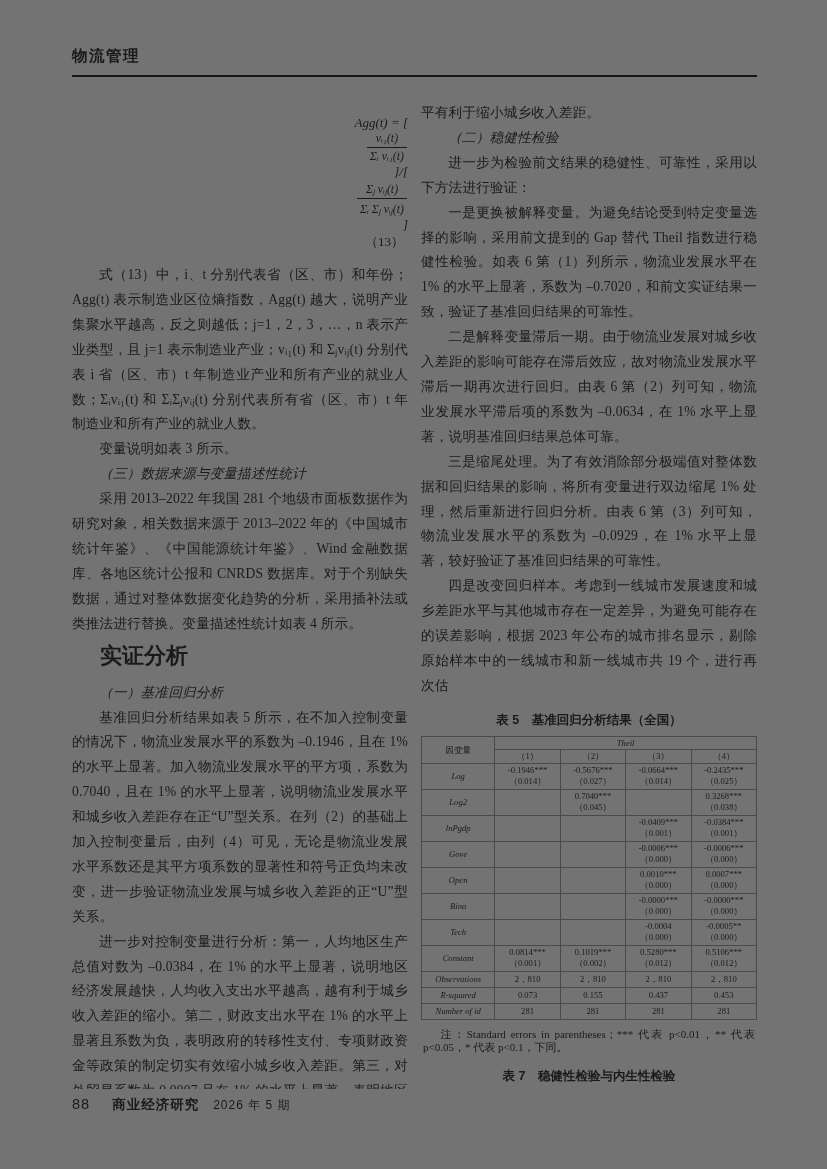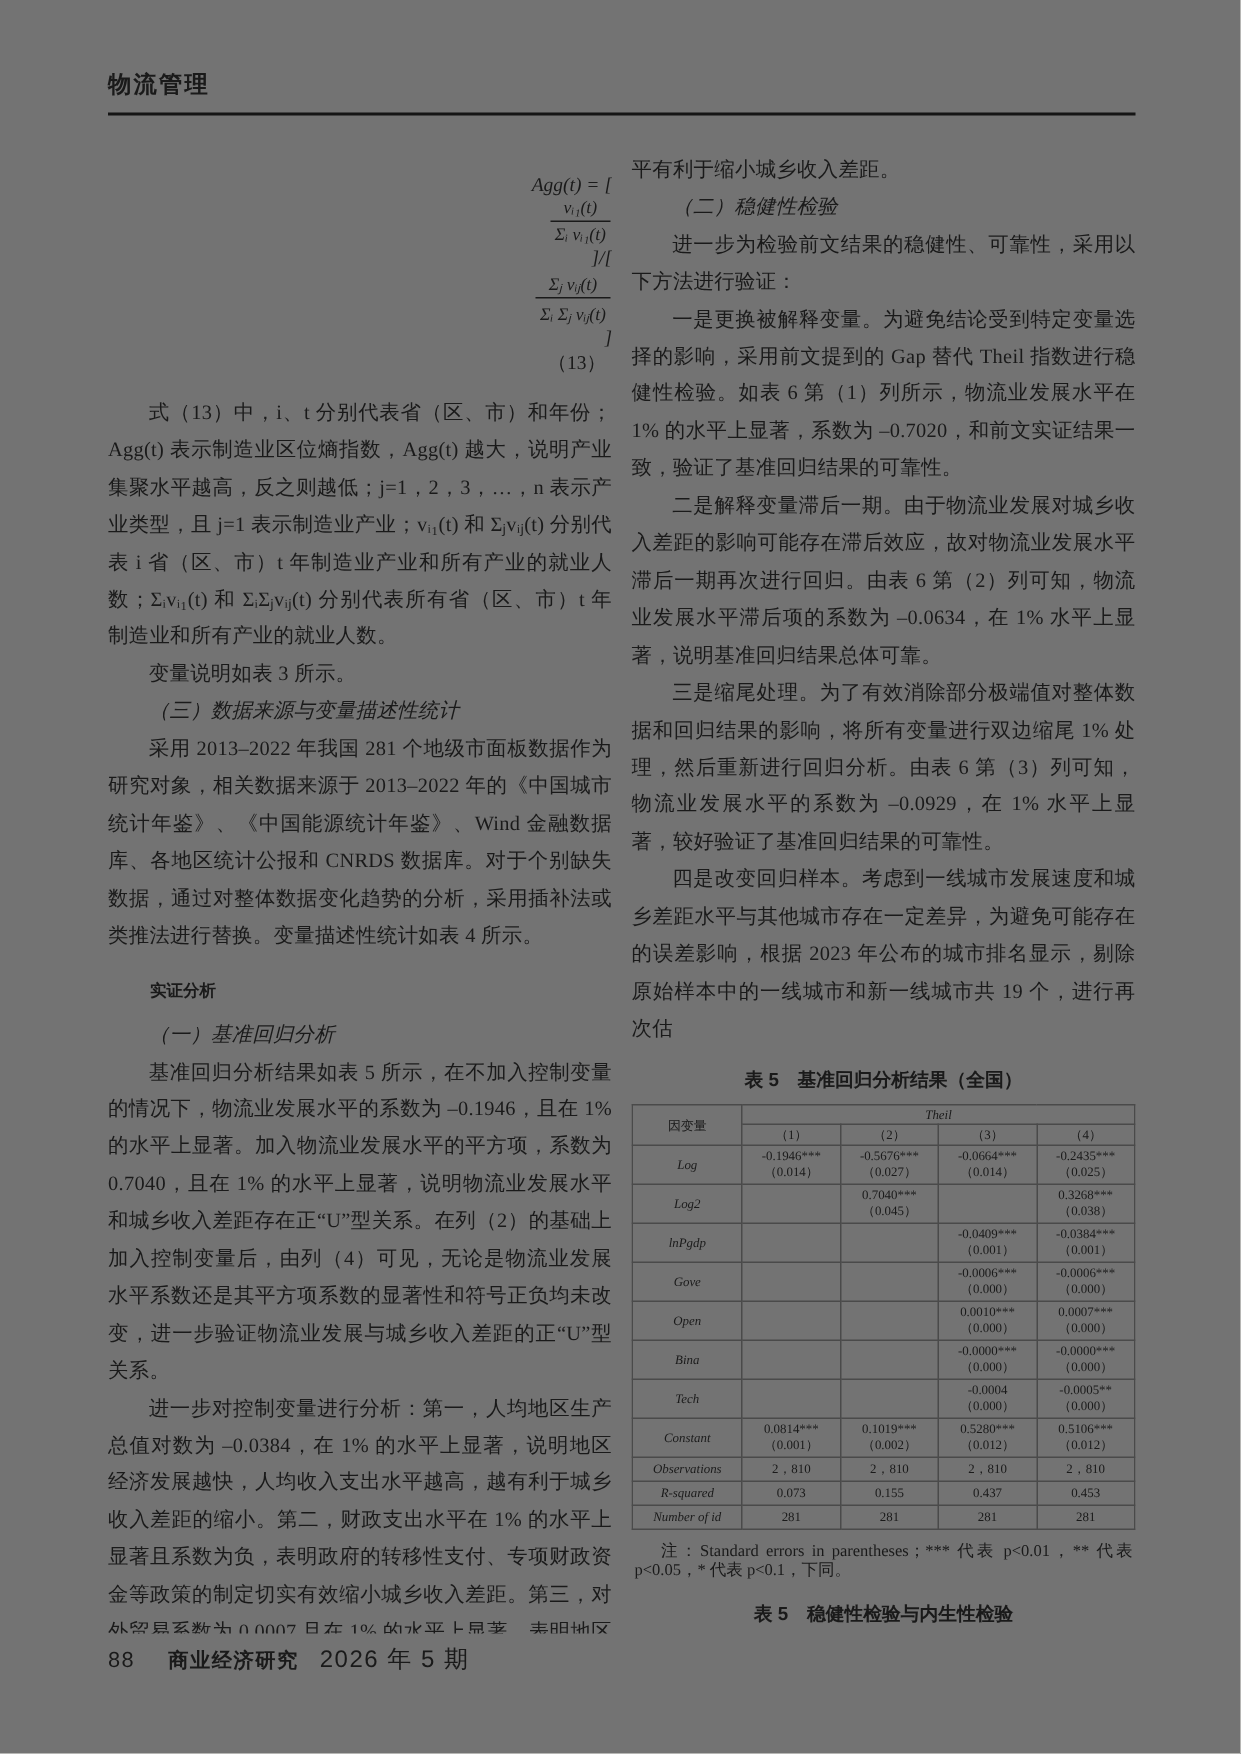--- a/index.html
+++ b/index.html
@@ -10,22 +10,22 @@
   .page-head{border-bottom:2.2px solid #151515;padding-bottom:8px;margin-bottom:24px;}
   .section-label{font-family:"Liberation Sans",sans-serif;font-weight:bold;
         font-size:15.5px;letter-spacing:1.5px;}
   
   .columns{display:flex;gap:13px;height:988px;overflow:hidden;}
   .col{width:337px;overflow:hidden;}
   .col p{margin:0;text-indent:2em;text-align:justify;font-size:13.6px;line-height:24.9px;
          letter-spacing:0.2px;}
   .col p.noindent{text-indent:0;}
   .kai-head{margin:0;text-indent:2em;font-size:13.4px;line-height:24.9px;font-style:italic;}
-  .sec-title{font-family:"Liberation Sans",sans-serif;font-weight:bold;font-size:11px;
-         margin:16px 0 10px;padding-left:28px;}
+  .sec-title{font-family:"Liberation Sans",sans-serif;font-weight:bold;font-size:22px;
+         margin:4px 0 10px;padding-left:28px;}
   
   .formula{display:flex;align-items:flex-end;font-style:italic;font-size:13px;
          margin:14px 0 12px;padding-left:16px;flex-direction:column;}
   .frac{display:inline-block;text-align:center;vertical-align:middle;font-size:11.8px;margin:0 1px;}
   .frac .num{display:block;padding:0 3px 1px;}
   .frac .den{display:block;border-top:1px solid #1a1a1a;padding:1px 3px 0;}
   .eqno{margin-left:auto;font-style:normal;font-size:13px;padding-right:4px;}
   
   .tbl-title{text-align:center;font-family:"Liberation Sans",sans-serif;font-weight:bold;
          font-size:12.5px;margin:13px 0 7px;}
@@ -38,21 +38,21 @@
   .regtable .cl{height:11.5px;line-height:11.5px;}
   .regtable tr.stat-row th,.regtable tr.stat-row td{height:13px;}
   #t5 th:first-child,#t5 td:first-child{width:21%;}
   .tbl-note{font-size:11px;line-height:13.5px;margin:8px 2px 0;text-align:justify;
          text-indent:1.6em;}
   
   .page-foot{position:absolute;left:72px;top:1096px;display:flex;align-items:baseline;
          font-family:"Liberation Sans",sans-serif;}
   .pg-num{font-size:14.5px;letter-spacing:1px;}
   .jr-name{font-weight:bold;font-size:13.5px;margin-left:22px;letter-spacing:1px;}
-  .jr-issue{font-size:16px;margin-left:14px;letter-spacing:1px;}
+  .jr-issue{font-size:12px;margin-left:14px;letter-spacing:1px;}
 </style>
 </head>
 <body>
 
 <div class="page">
 
   <div class="page-head">
     <span class="section-label">物流管理</span>
   </div>
 
@@ -277,21 +277,21 @@
               <th class="lbl">Number of id</th>
               <td>281</td>
               <td>281</td>
               <td>281</td>
               <td>281</td>
             </tr>
           </tbody>
         </table>
       <div class="tbl-note">注：Standard errors in parentheses；*** 代表 p&lt;0.01，** 代表 p&lt;0.05，* 代表 p&lt;0.1，下同。</div>
 
-      <div class="tbl-title">表 5　稳健性检验与内生性检验</div>
+      <div class="tbl-title">表 7　稳健性检验与内生性检验</div>
 
     </div>
   </div>
 
   <div class="page-foot">
     <span class="pg-num">88</span>
     <span class="jr-name">商业经济研究</span>
     <span class="jr-issue">2026 年 5 期</span>
   </div>
 

